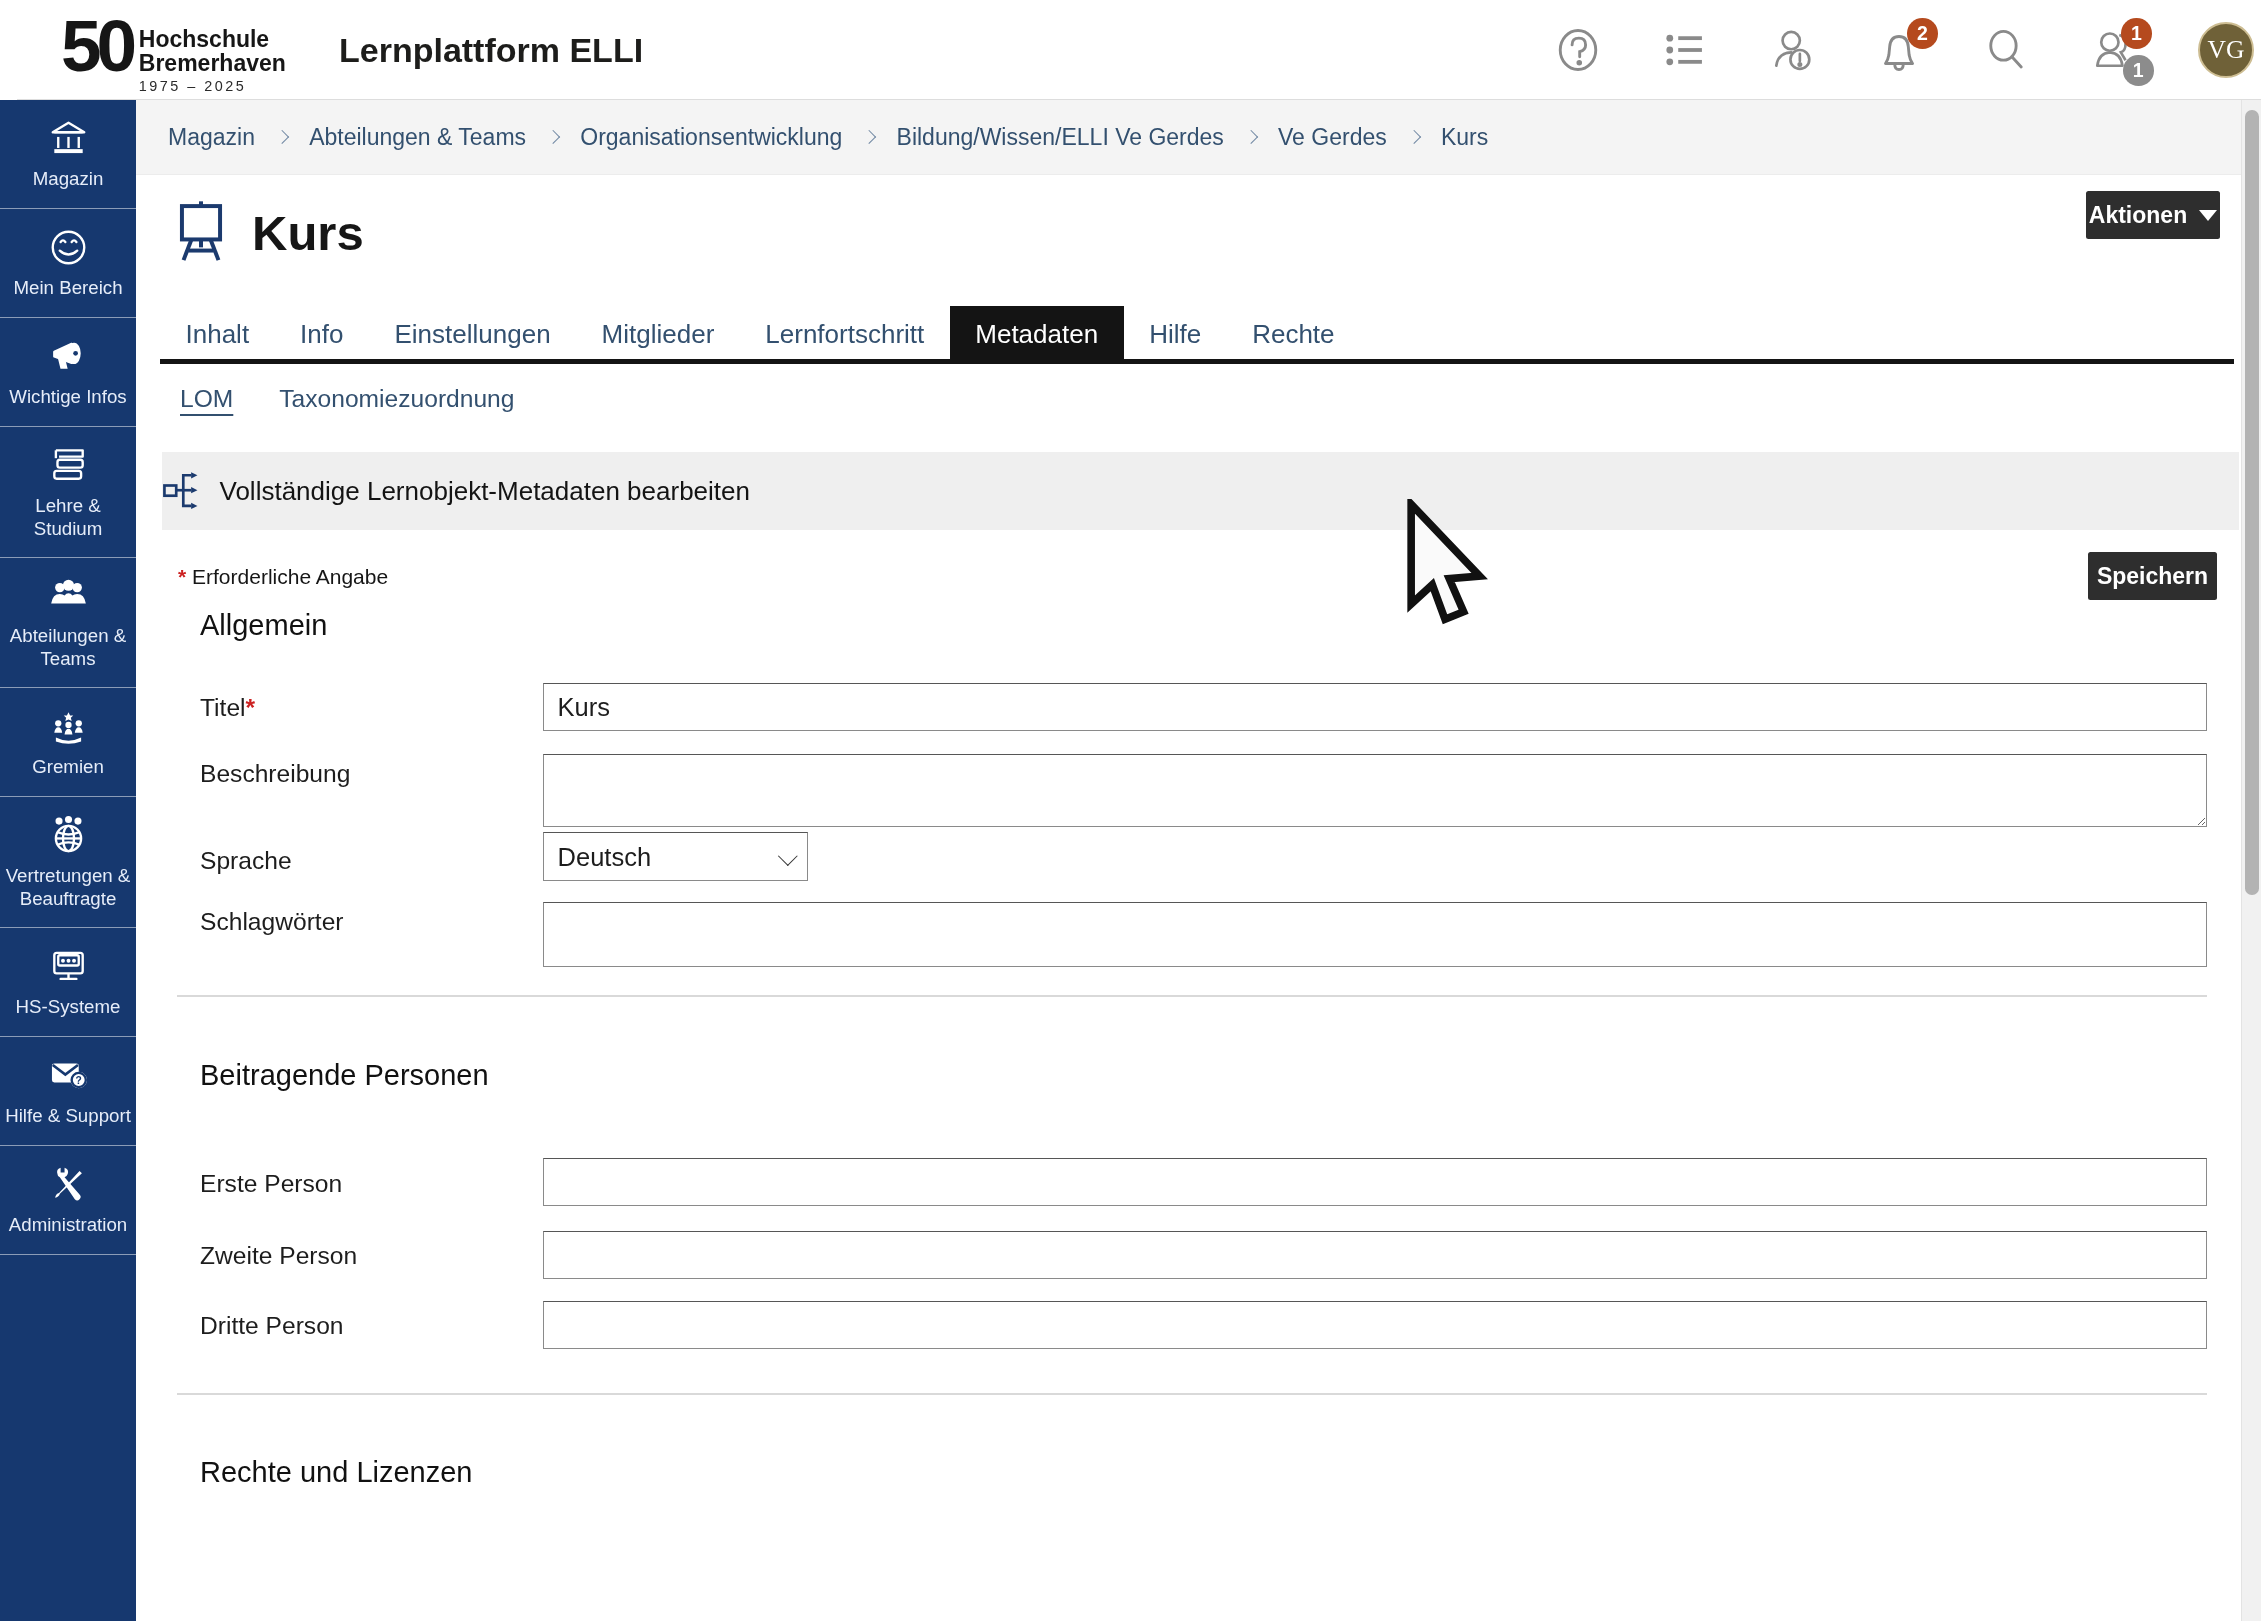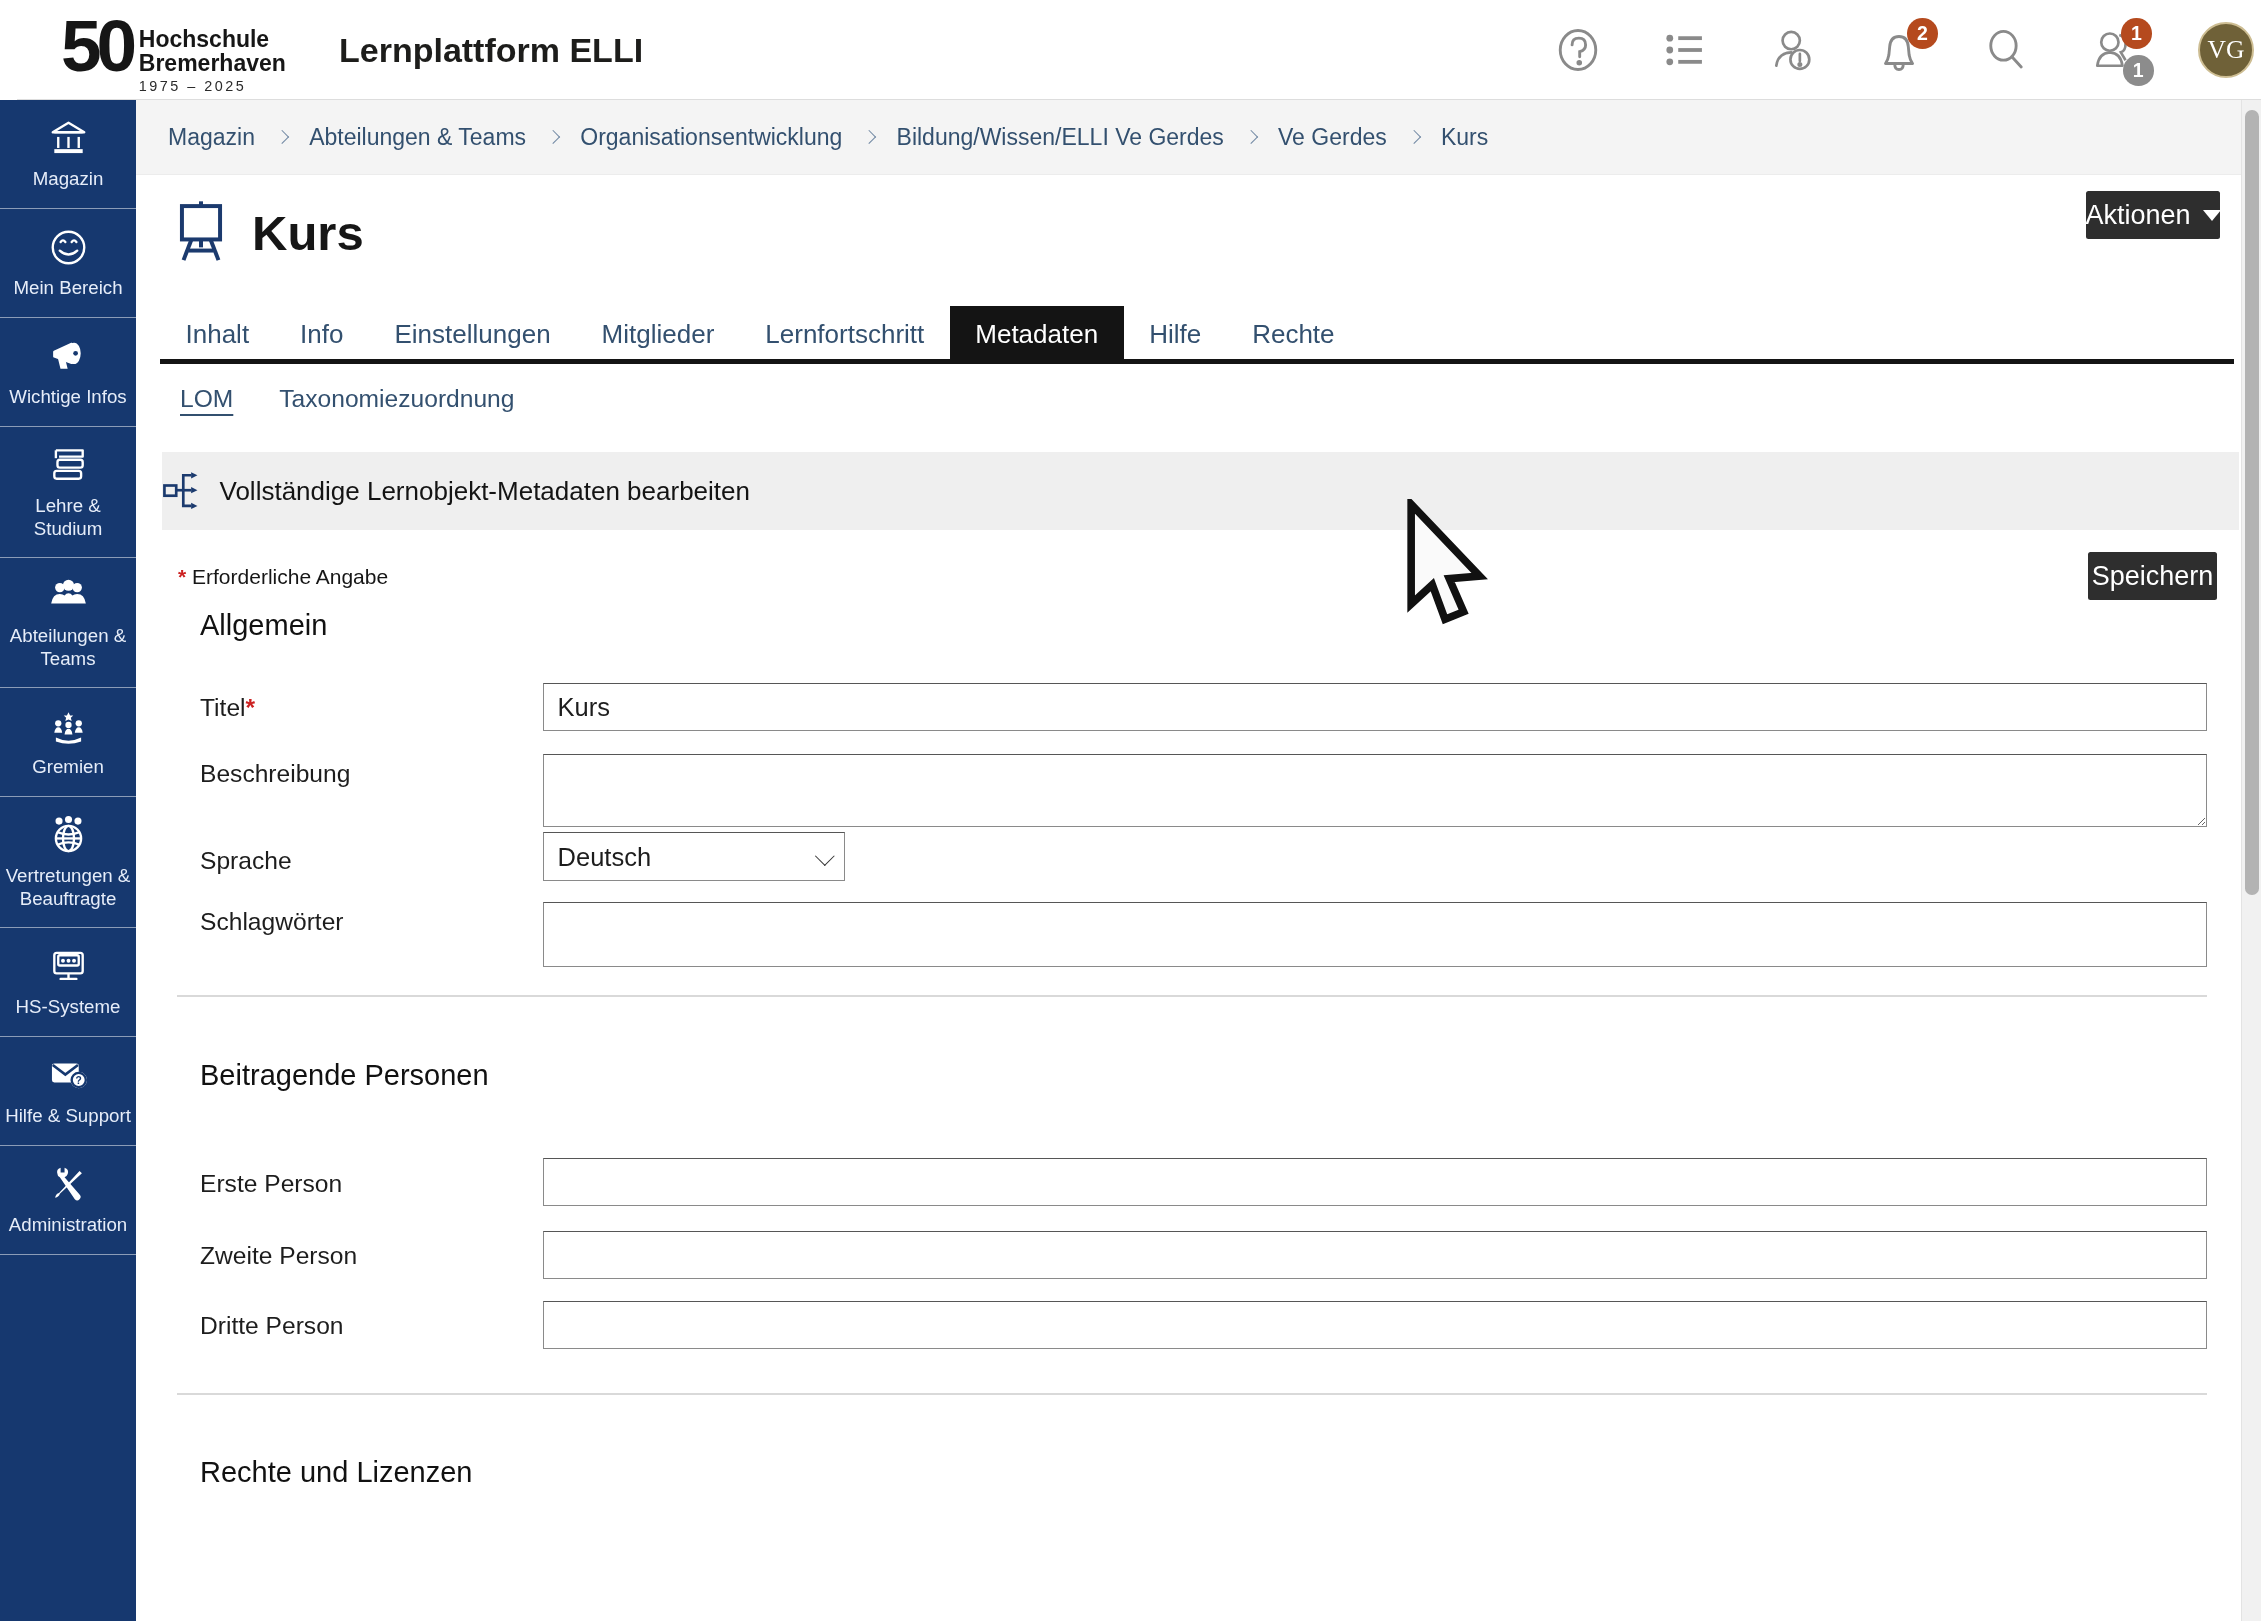--- a/index.html
+++ b/index.html
@@ -42,22 +42,22 @@
                 display:flex; align-items:center; padding-left:32px; border-bottom:0.8px solid #ececec; }
   .crumb { color:#33506f; font-size:23px; cursor:pointer; }
   .crumb-sep { width:10.2px; height:10.2px; border-top:1.7px solid #7188a3; border-right:1.7px solid #7188a3;
                transform:rotate(45deg); margin:0 22px; }
 
   .title-row { position:absolute; left:38px; top:99px; display:flex; align-items:center; }
   .obj-icon svg { width:54px; height:65px; stroke:#1b3a6e; fill:none; stroke-width:5; }
   .page-title { margin-left:24px; font-size:49px; font-weight:600; color:#161616; }
 
   .btn-dark { background:#2e2e2e; color:#fff; border:none; border-radius:2.5px;
-              font-size:27px; font-family:"Liberation Sans",sans-serif; cursor:pointer;
-              display:flex; align-items:center; justify-content:center; }
+              font-size:23px; font-family:"Liberation Sans",sans-serif; cursor:pointer;
+              display:flex; align-items:center; justify-content:center;font-weight:bold; }
   .actions-btn { position:absolute; right:21px; top:91px; width:134px; height:48px; gap:12px; }
   .caret { width:0; height:0; border-left:9.3px solid transparent; border-right:9.3px solid transparent; border-top:11px solid #fff; }
 
   .tabbar { position:absolute; left:24px; top:205px; right:6.8px; height:59px; display:flex; align-items:flex-end; }
   .tabbar::after { content:""; position:absolute; left:0; right:0; bottom:0; height:5.1px; background:#141414; }
   .tab { font-size:26px; color:#33506f; padding:13.6px 25.5px; cursor:pointer; }
   .tab.active { background:#141414; color:#fff; z-index:1; }
 
   .subtabs { position:absolute; left:44px; top:285px; display:flex; gap:46px; }
   .subtab { font-size:24.6px; color:#33506f; cursor:pointer; padding-bottom:3.4px; }
@@ -72,21 +72,21 @@
   .req-star { color:#c22; font-weight:700; }
   .save-btn { position:absolute; right:24px; top:452px; width:129px; height:48px; }
 
   .section-title { position:absolute; left:64px; font-size:29px; font-weight:400; color:#111; }
   .f-label { position:absolute; left:64px; font-size:24.6px; color:#1d1d1d; }
   .f-input, .f-textarea, .f-select {
       position:absolute; left:407px; width:1664px; background:#fff;
       border:0.8px solid #8a8a8a; border-top:1.7px solid #565656;
       font-size:25.5px; font-family:"Liberation Sans",sans-serif; color:#1d1d1d; padding:0 13.6px; }
   .f-textarea { padding-top:6.8px; resize:both; }
-  .f-select { width:302px; appearance:none; -webkit-appearance:none; padding-right:42px; }
+  .f-select { width:265px; appearance:none; -webkit-appearance:none; padding-right:42px; }
   .sel-wrap { position:absolute; left:407px; top:732px; }
   .sel-wrap .f-select { position:static; display:block; height:49px; }
   .sel-chev { position:absolute; right:13.6px; top:17px; width:13.6px; height:13.6px; pointer-events:none;
               border-right:1.7px solid #333; border-bottom:1.7px solid #333; transform:rotate(45deg); }
   .divider { position:absolute; left:41px; right:34px; height:1.7px; background:#d9d9d9; }
 
   
   .scrollbar { position:absolute; right:0; top:100px; width:20.4px; height:1521px; background:#f1f1f1; border-left:0.8px solid #e3e3e3; }
   .thumb { position:absolute; left:3.4px; top:10.2px; width:13.6px; height:785px; border-radius:6.8px; background:#b3b3b3; cursor:pointer; }
 

